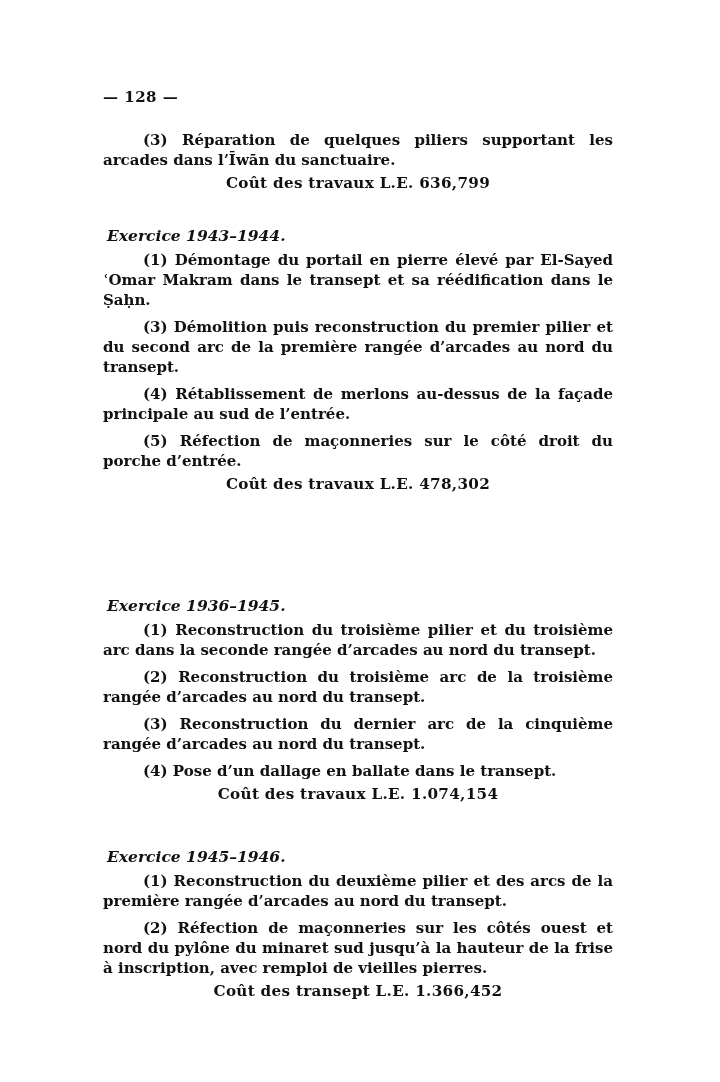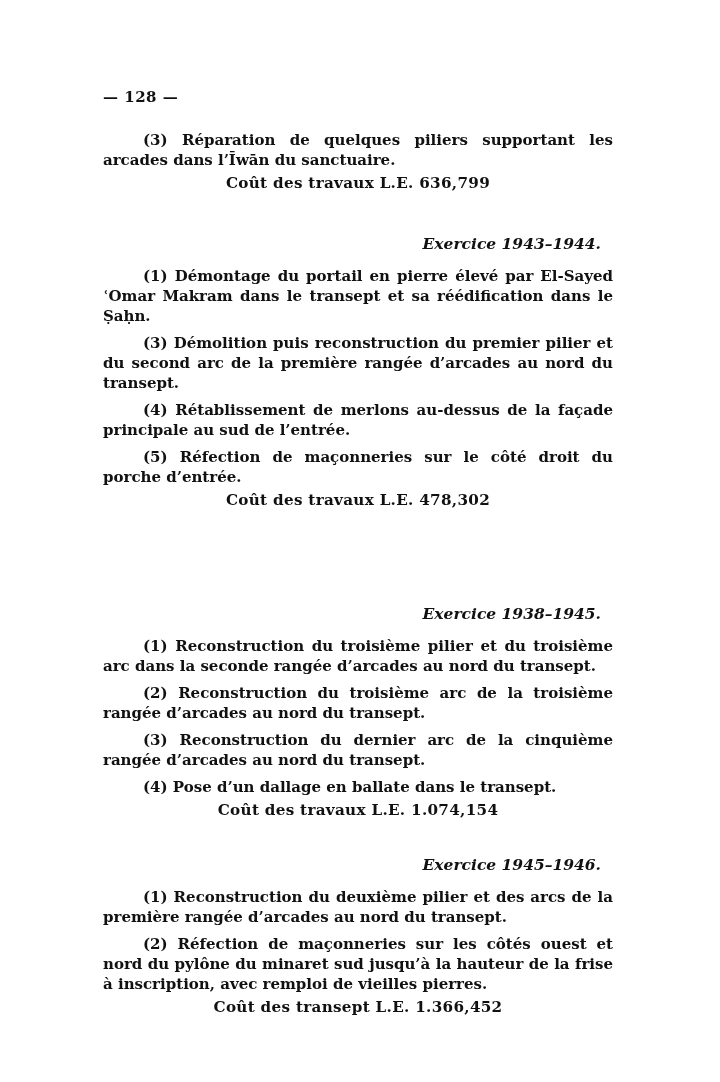--- a/index.html
+++ b/index.html
@@ -20,22 +20,21 @@
       margin: 0; font-size: 15px; line-height: 20px; text-align: justify;
       text-indent: 40px; font-weight: 600;
     }
     .para.spaced { margin-top: 7px; }
     .cost {
       text-align: center; font-size: 15.2px; line-height: 20px; font-weight: bold;
       margin-top: 3px; letter-spacing: 0.3px;
     }
     .exercise {
       font-style: italic; font-weight: bold; font-size: 15.5px; line-height: 20px;
-      margin: 12px;
-      text-align: right;
+      margin: 4px;
     }
   </style>
 </head>
 <body>
 
 <div class="page">
 
   <div class="page-number">— 128 —</div>
 
   <div class="block" style="top:130px;">
@@ -46,21 +45,21 @@
   <div class="block" style="top:222px;">
     <p class="exercise">Exercice 1943–1944.</p>
     <p class="para">(1) Démontage du portail en pierre élevé par El-Sayed ʿOmar Makram dans le transept et sa réédification dans le Ṣaḥn.</p>
     <p class="para spaced">(3) Démolition puis reconstruction du premier pilier et du second arc de la première rangée d’arcades au nord du transept.</p>
     <p class="para spaced">(4) Rétablissement de merlons au-dessus de la façade principale au sud de l’entrée.</p>
     <p class="para spaced">(5) Réfection de maçonneries sur le côté droit du porche d’entrée.</p>
     <div class="cost">Coût des travaux L.E. 478,302</div>
   </div>
 
   <div class="block" style="top:592px;">
-    <p class="exercise">Exercice 1938–1945.</p>
+    <p class="exercise">Exercice 1936–1945.</p>
     <p class="para">(1) Reconstruction du troisième pilier et du troisième arc dans la seconde rangée d’arcades au nord du transept.</p>
     <p class="para spaced">(2) Reconstruction du troisième arc de la troisième rangée d’arcades au nord du transept.</p>
     <p class="para spaced">(3) Reconstruction du dernier arc de la cinquième rangée d’arcades au nord du transept.</p>
     <p class="para spaced">(4) Pose d’un dallage en ballate dans le transept.</p>
     <div class="cost">Coût des travaux L.E. 1.074,154</div>
   </div>
 
   <div class="block" style="top:843px;">
     <p class="exercise">Exercice 1945–1946.</p>
     <p class="para">(1) Reconstruction du deuxième pilier et des arcs de la première rangée d’arcades au nord du transept.</p>

